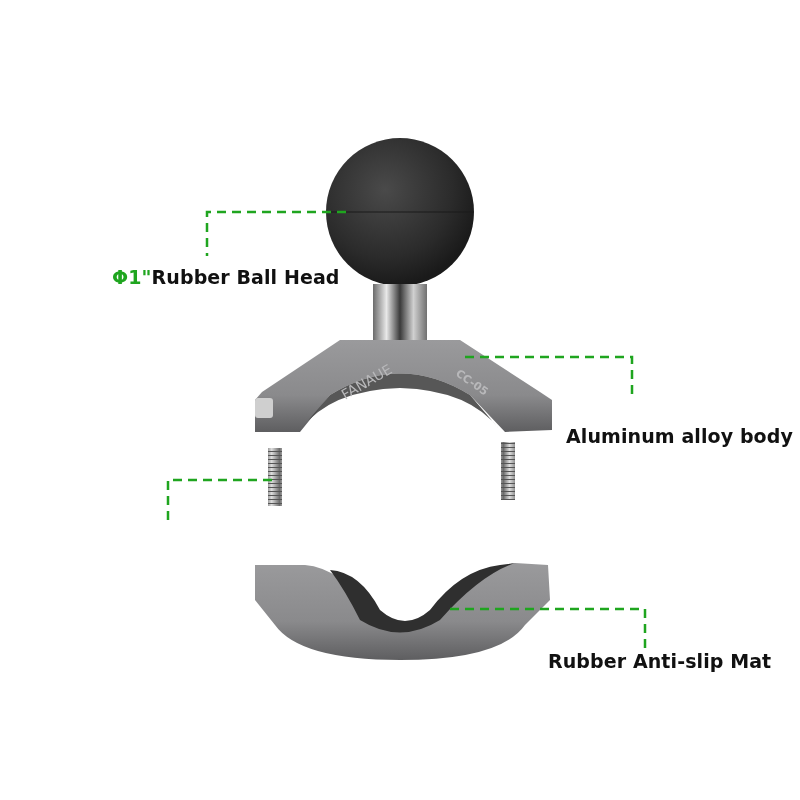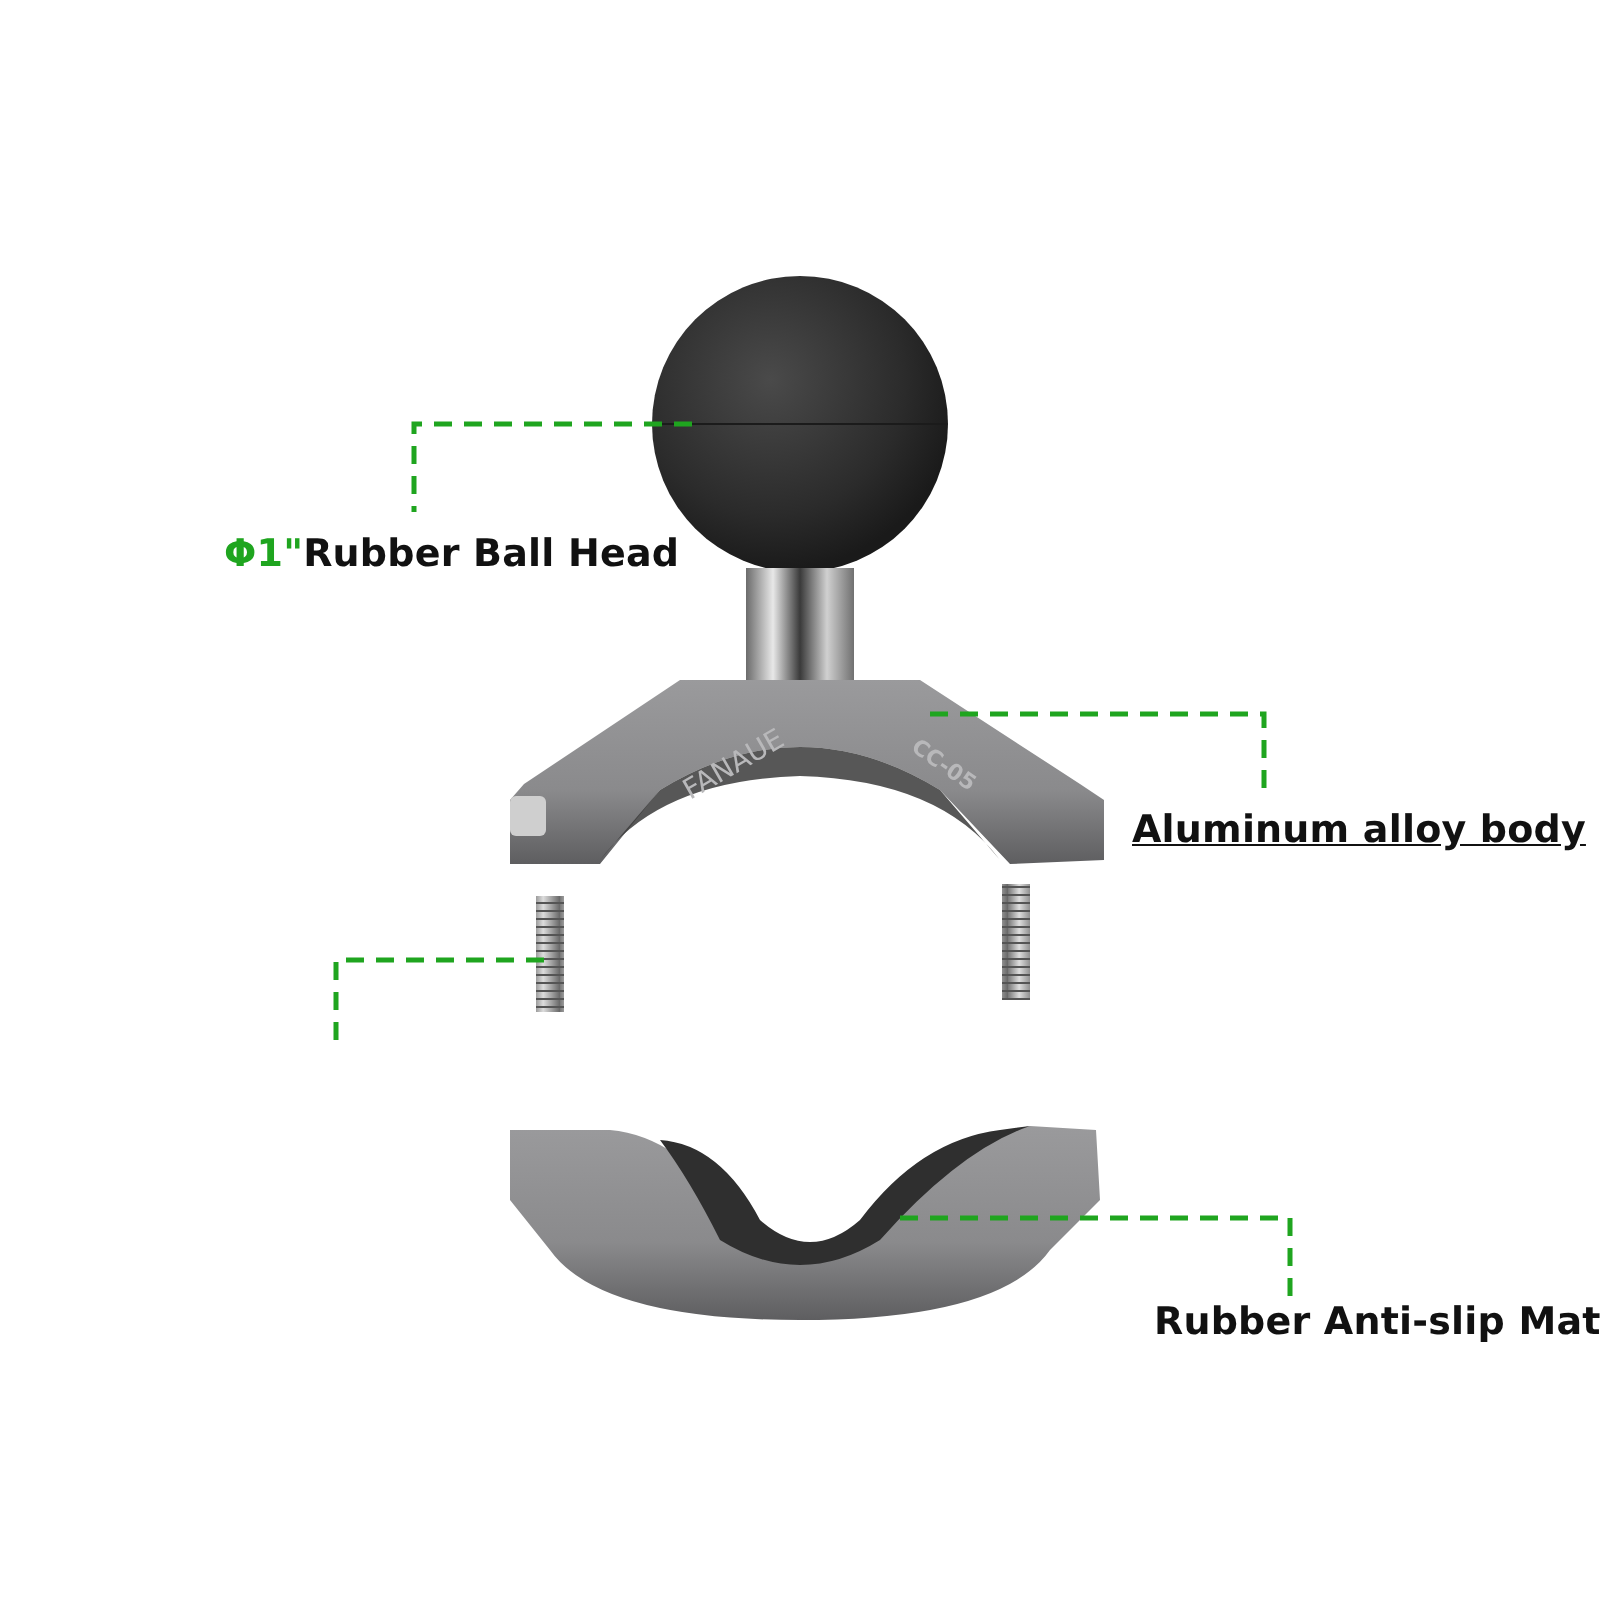--- a/index.html
+++ b/index.html
@@ -71,22 +71,22 @@
       <polyline points="465,357 632,357 632,398"></polyline>
       <polyline points="272,480 168,480 168,524"></polyline>
       <polyline points="450,609 645,609 645,648"></polyline>
     </g>
   </svg>
 
   <div class="label" style="left:112px; top:266px;">
     <span class="accent">Φ1"</span><span>Rubber Ball Head</span>
   </div>
 
-  <div class="label" style="left:566px; top:404px;text-decoration:underline;">
+  <div class="label" style="left:566px; top:425px;">
     <span>Aluminum alloy body</span>
   </div>
 
 
-  <div class="label" style="left:577px; top:650px;">
+  <div class="label" style="left:548px; top:650px;">
     <span>Rubber Anti-slip Mat</span>
   </div>
 
 </div>
 
 </body></html>

